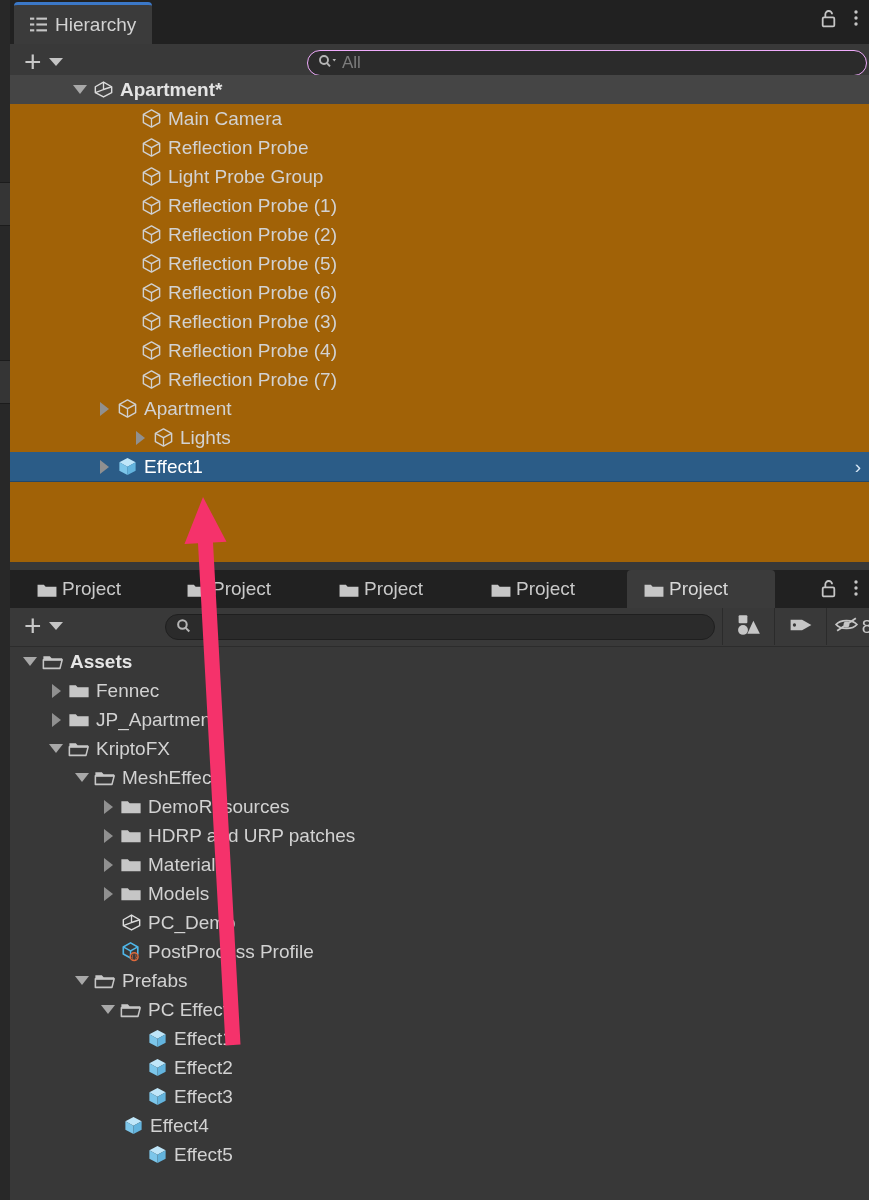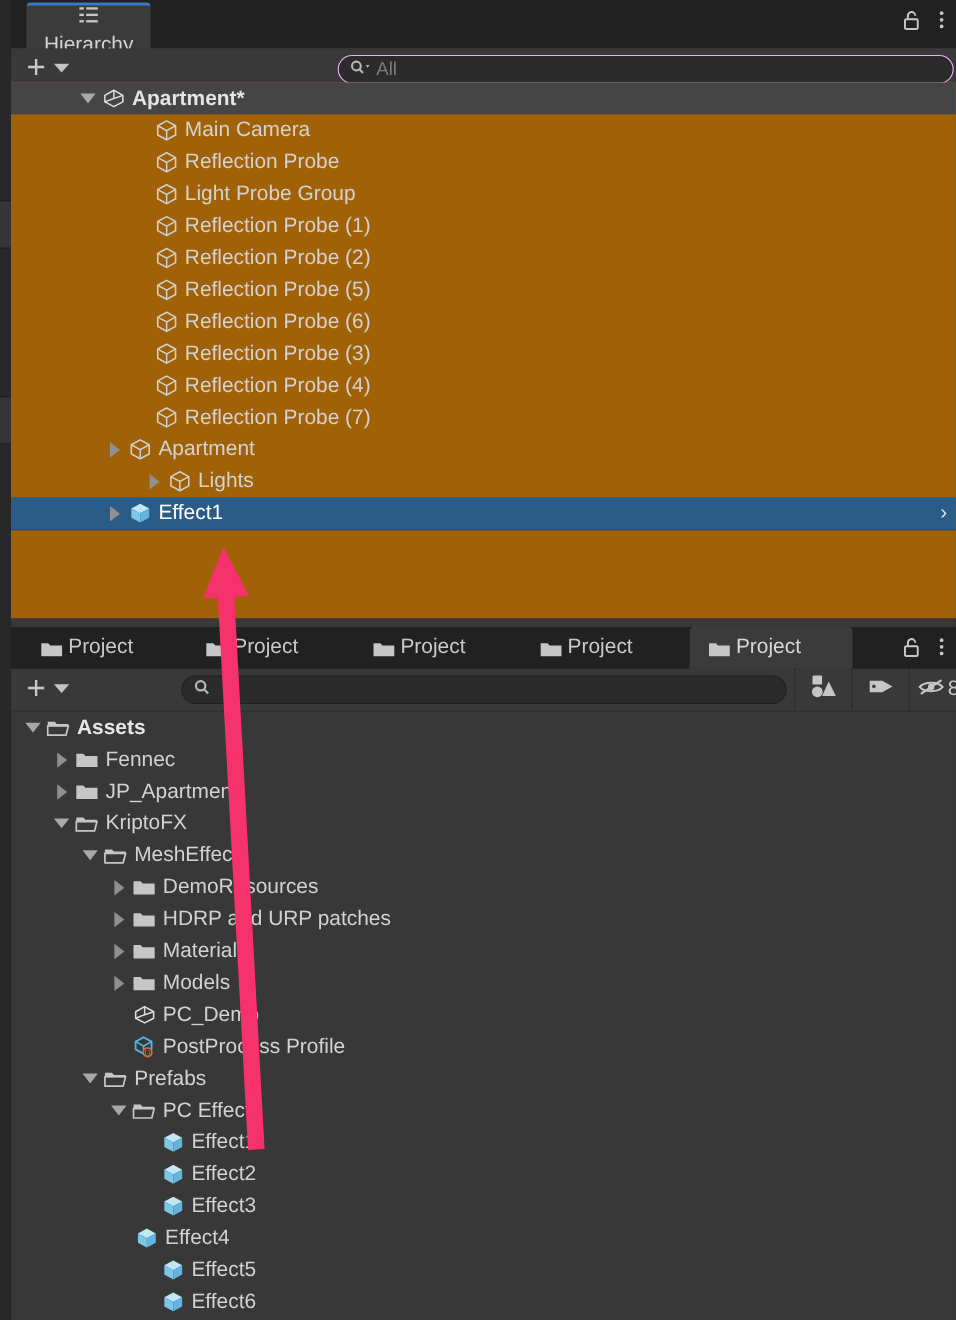--- a/index.html
+++ b/index.html
@@ -72,21 +72,21 @@
 <div class="root">
 
   <div class="left-sliver">
     <div class="seg" style="top:182px;height:42px;"></div>
     <div class="seg" style="top:360px;height:42px;"></div>
   </div>
 
   <div class="hier-panel">
 
     <div class="tabstrip">
-      <div class="tab active" style="left:14px;flex-direction:column;">
+      <div class="tab active" style="left:4px;">
         <span class="tab-icon">
           <svg viewBox="0 0 16 16" width="17" height="17">
             <rect x="0" y="1.5" width="4" height="2" fill="#c6c6c6"></rect>
             <rect x="6" y="1.5" width="10" height="2" fill="#c6c6c6"></rect>
             <rect x="0" y="7" width="4" height="2" fill="#c6c6c6"></rect>
             <rect x="6" y="7" width="10" height="2" fill="#c6c6c6"></rect>
             <rect x="0" y="12.5" width="4" height="2" fill="#c6c6c6"></rect>
             <rect x="6" y="12.5" width="10" height="2" fill="#c6c6c6"></rect>
           </svg>
         </span>
@@ -586,30 +586,19 @@
           <span class="tw"></span>
           <span class="ico">
             <svg viewBox="0 0 22 22" width="21" height="21">
               <path d="M11 2 L19.5 6.6 L11 11.2 L2.5 6.6 Z" fill="#bfe6f9"></path>
               <path d="M2.5 6.6 L11 11.2 L11 20 L2.5 15.4 Z" fill="#7cc6ea"></path>
               <path d="M19.5 6.6 L11 11.2 L11 20 L19.5 15.4 Z" fill="#63b4de"></path>
             </svg>
           </span>
           <span class="lbl">Effect5</span>
         </div>
-        <div class="row" style="padding-left: 112px;">
-          <span class="tw"></span>
-          <span class="ico">
-            <svg viewBox="0 0 22 22" width="21" height="21">
-              <path d="M11 2 L19.5 6.6 L11 11.2 L2.5 6.6 Z" fill="#bfe6f9"></path>
-              <path d="M2.5 6.6 L11 11.2 L11 20 L2.5 15.4 Z" fill="#7cc6ea"></path>
-              <path d="M19.5 6.6 L11 11.2 L11 20 L19.5 15.4 Z" fill="#63b4de"></path>
-            </svg>
-          </span>
-          <span class="lbl">Effect6</span>
-        </div>
       </div>
   </div>
 
   <svg class="anno" id="anno-svg" viewBox="0 0 869 1200">
       <polygon points="203.0,497.0 226.5,541.8 213.0,542.5 240.5,1044.6 225.5,1045.4 198.0,543.3 184.5,544.1" fill="#f5326b"></polygon>
     </svg>
 </div>
 
 </body></html>

